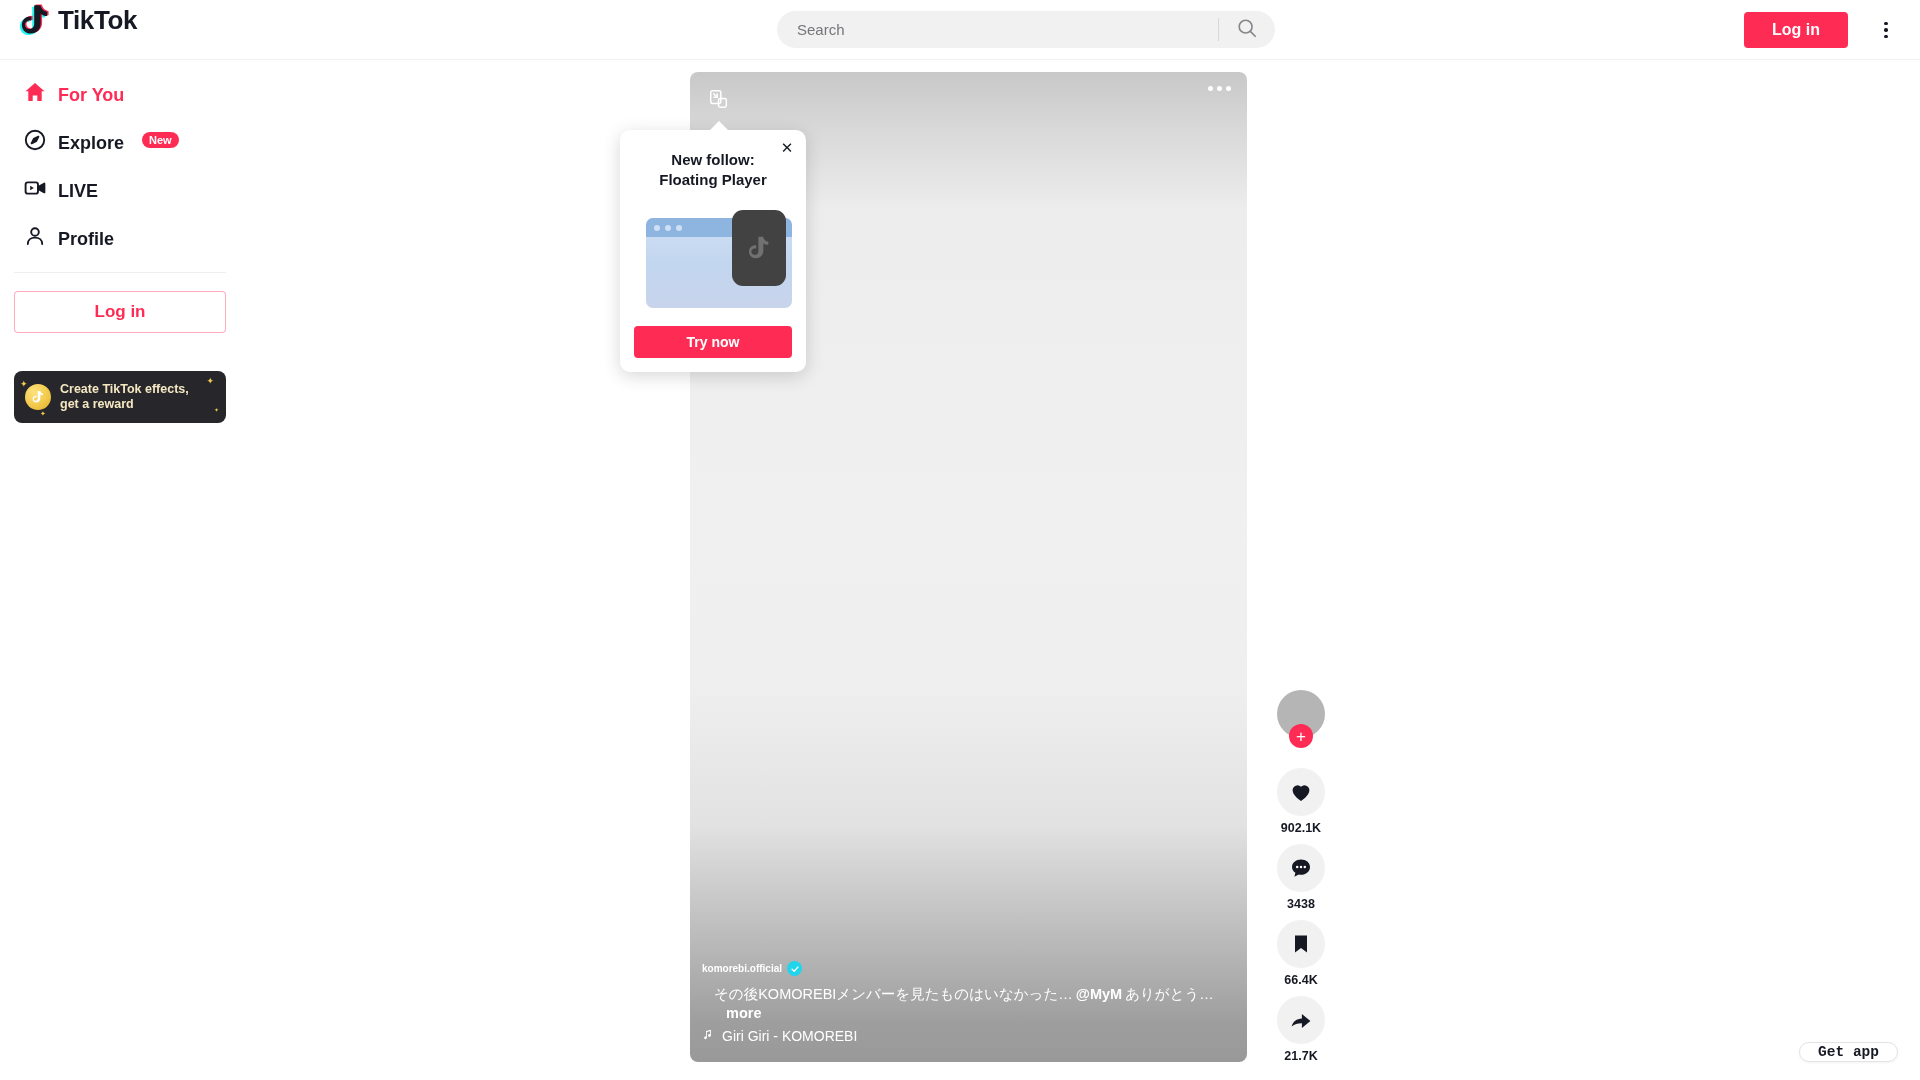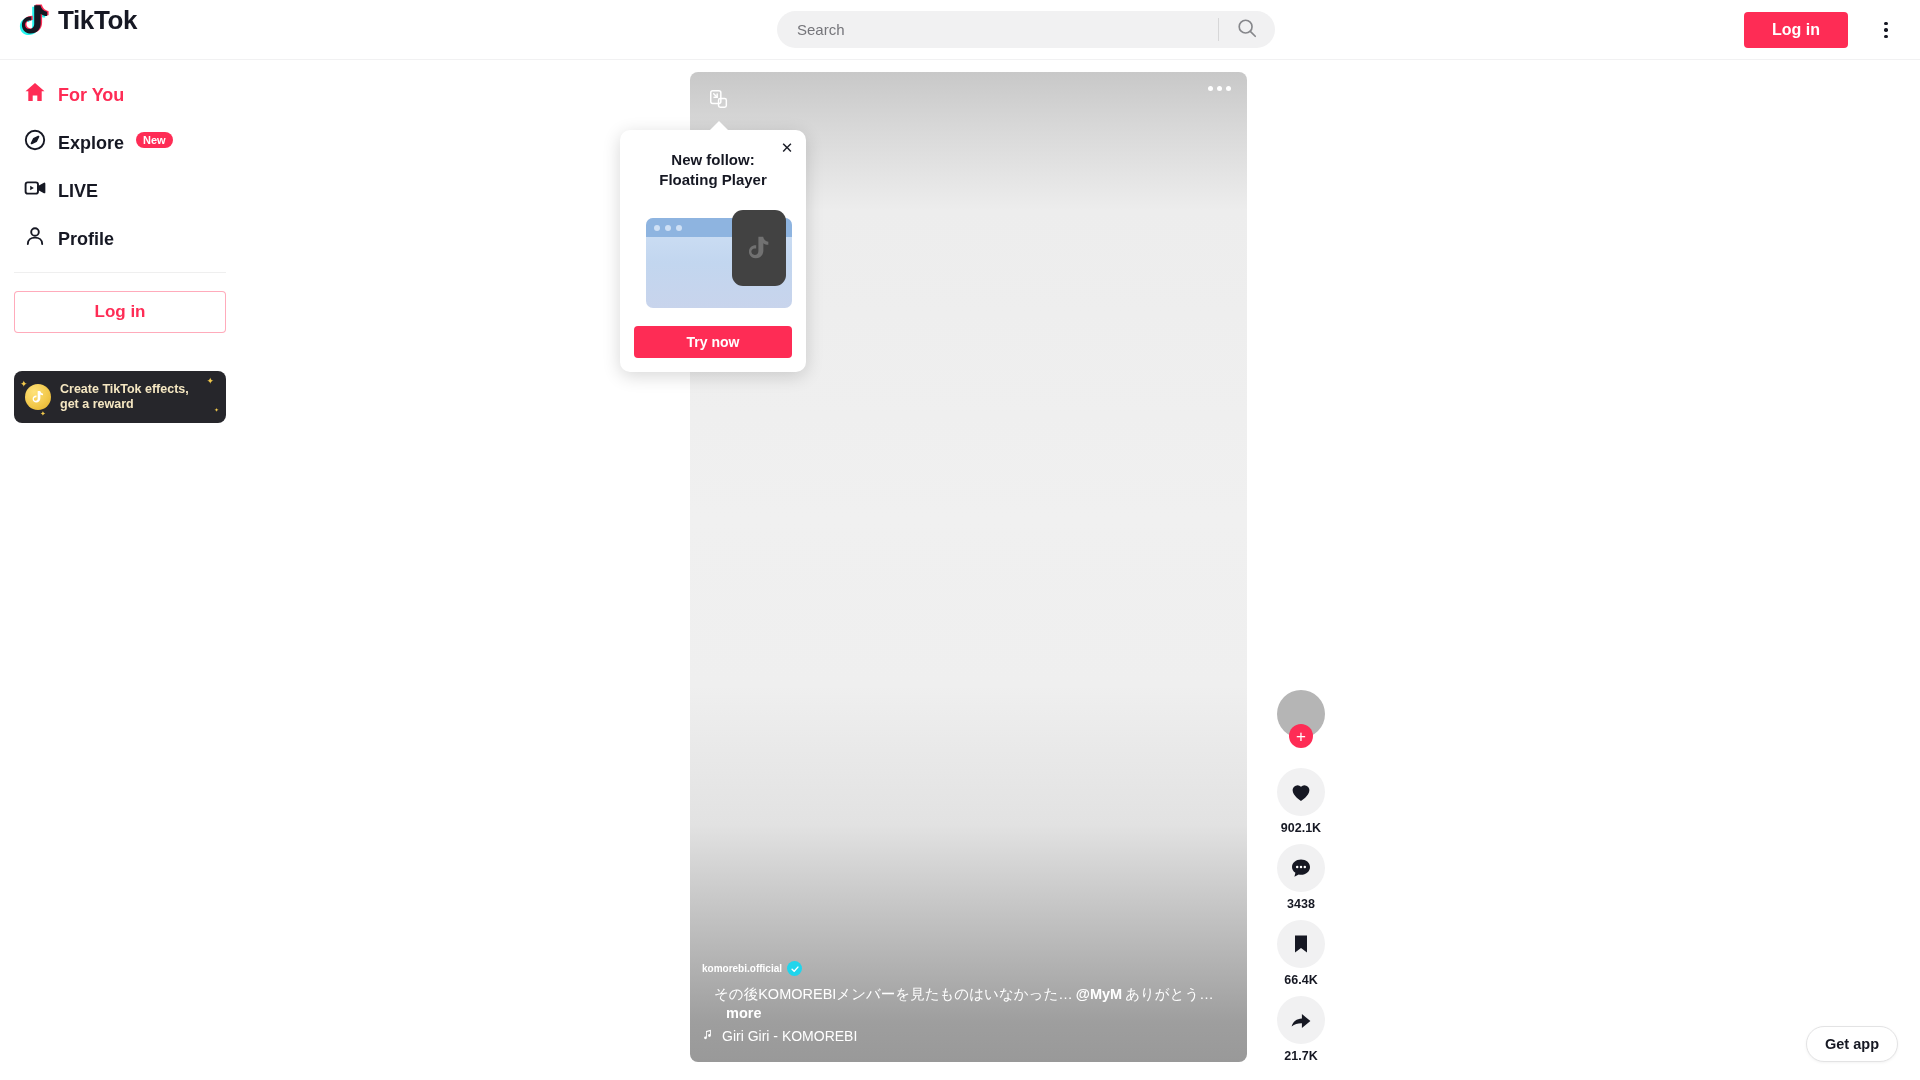--- a/index.html
+++ b/index.html
@@ -79,21 +79,21 @@
     height: 48px; padding: 0 8px;
     cursor: pointer; border-radius: 4px;
   }
   .nav-icon { width: 26px; height: 26px; display:flex; align-items:center; justify-content:center; flex:0 0 26px; }
   .nav-label { font-size: 18px; font-weight: bold; color: #161823; white-space: nowrap; margin-top: 6px; }
   .nav-item.active .nav-label { color: #fe2c55; }
   .badge-new {
     background: #fe2c55; color: #fff;
     font-size: 11px; font-weight: bold;
     padding: 2px 7px; border-radius: 10px;
-    margin-left: 2px;
+    margin-left: 8px;
   }
 
   .divider { height: 1px; background: #16182312; margin: 12px 0 0 0; }
 
   .login-prompt {
     margin-top: 20px;
     font-size: 15px; line-height: 21px;
     color: #161823bf;
     padding: 0 2px;
   }
@@ -280,26 +280,26 @@
     background: #fe2c55; color: #fff;
     border: 0; border-radius: 4px;
     font-size: 14px; font-weight: bold;
     cursor: pointer; font-family: inherit;
   }
 
   
   .get-app {
     position: absolute;
     right: 22px; bottom: 18px;
-    height: 36px; padding: 0 18px;
+    height: 20px; padding: 0 18px;
     background: #fff; color: #161823;
     border: 1px solid #e3e3e4;
     border-radius: 92px;
     font-size: 14.5px; font-weight: bold;
-    cursor: pointer; font-family: Liberation Sans, sans-serif;
+    cursor: pointer; font-family: Liberation Mono, monospace;
     box-shadow: 0 1px 3px rgba(0,0,0,0.05);
     z-index: 50;
   }
 </style>
 </head>
 <body>
 
 <div class="header">
 
   <div class="logo">

